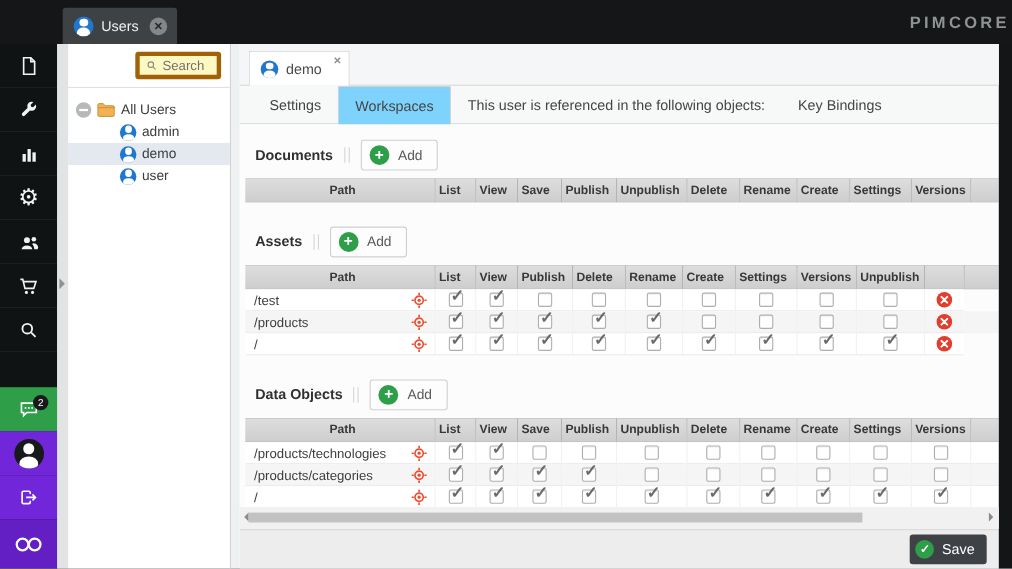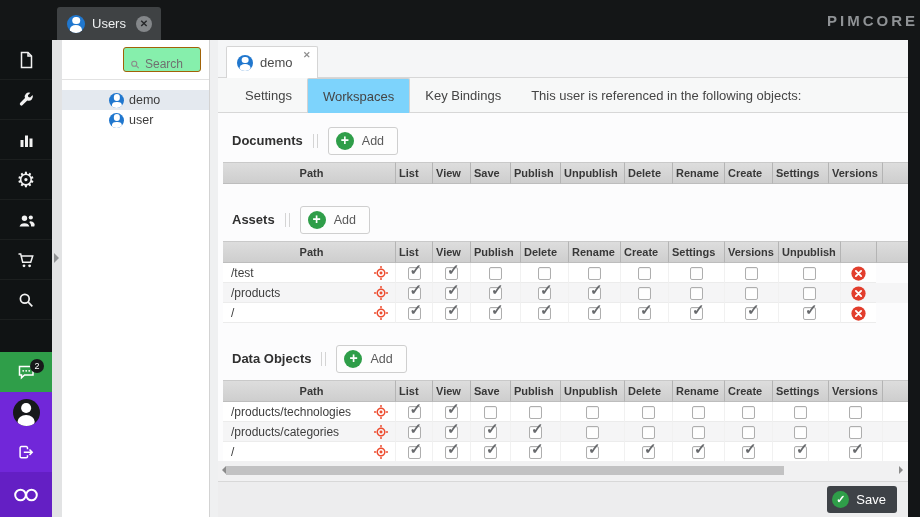--- a/index.html
+++ b/index.html
@@ -30,21 +30,21 @@
   .acct-circle::after { content:''; position:absolute; left:50%; top:60%; transform:translateX(-50%); width:62%; height:48%; border-radius:50% 50% 6px 6px; background:#fff; }
 
   
   .splitter1 { width:10px; background:#e2e3e4; position:relative; flex-shrink:0; cursor:col-resize; }
   .splitter1::after { content:''; position:absolute; top:213px; left:2px; width:0; height:0; border:5px solid transparent; border-left-color:#8f9193; }
   .splitter2 { width:8px; background:#eff0f1; flex-shrink:0; cursor:col-resize; }
 
   
   .tree-panel { width:148px; background:#fff; border-right:1px solid #d3d3d3; display:flex; flex-direction:column; flex-shrink:0; }
   .tree-toolbar { height:40px; display:flex; align-items:center; justify-content:flex-end; padding:0 8px; border-bottom:1px solid #e2e2e2; }
-  .search-box { display:flex; align-items:flex-end; gap:5px; border:1px solid #a16207; border-radius:3px; background:#86efac; height:25px; padding:0 6px; width:78px; }
+  .search-box { display:flex; align-items:center; gap:5px; border:4px solid #a16207; border-radius:3px; background:#fef9c3; height:25px; padding:0 6px; width:78px; }
   .search-box input { border:none; outline:none; width:100%; font-size:12px; color:#555; font-family:"Liberation Sans",sans-serif; background:transparent; }
   .search-box input::placeholder { color:#707070; }
   .tree { padding-top:10px; }
   .tree-row { height:20px; display:flex; align-items:center; gap:5px; font-size:12.5px; color:#3c3c3c; cursor:pointer; }
   .tree-root { padding-left:7px; }
   .tree-child { padding-left:47px; }
   .tree-row.selected { background:#e4e9ef; }
   .minus-circle { width:14px; height:14px; border-radius:50%; background:#b6b8ba; position:relative; flex-shrink:0; }
   .minus-circle::after { content:''; position:absolute; left:3px; top:6px; width:8px; height:2px; background:#fff; }
   .avatar { width:15px; height:15px; border-radius:50%; background:#2077ce; position:relative; overflow:hidden; display:inline-block; flex-shrink:0; }
@@ -187,21 +187,33 @@
       <div class="tree-toolbar">
         <div class="search-box">
           <svg width="13" height="13" viewBox="0 0 16 16" fill="none" stroke="#8a8a8a" stroke-width="1.7">
               <circle cx="6.8" cy="6.8" r="4.1"></circle>
               <line x1="10" y1="10" x2="14" y2="14"></line>
             </svg>
           <input type="text" placeholder="Search" style="">
         </div>
       </div>
       <div class="tree">
+        <div class="tree-row tree-root">
+          <span class="minus-circle"></span>
+          <svg width="17" height="14" viewBox="0 0 17 14">
+              <path d="M1 2.4 a1.2 1.2 0 0 1 1.2 -1.2 h3.6 l1.7 1.9 h7.1 a1.2 1.2 0 0 1 1.2 1.2 v7.3 a1.2 1.2 0 0 1 -1.2 1.2 H2.2 A1.2 1.2 0 0 1 1 11.6 z" fill="#f0b252" stroke="#cd9038" stroke-width="0.9"></path>
+              <path d="M1 4.9 h15.8" stroke="#cd9038" stroke-width="0.9"></path>
+            </svg>
+          <span>All Users</span>
+        </div>
         <div id="tree-users">
+            <div class="tree-row tree-child">
+              <span class="avatar"></span>
+              <span>admin</span>
+            </div>
             <div class="tree-row tree-child selected">
               <span class="avatar"></span>
               <span>demo</span>
             </div>
             <div class="tree-row tree-child">
               <span class="avatar"></span>
               <span>user</span>
             </div>
           </div>
       </div>
@@ -215,22 +227,22 @@
         <div class="doc-tab">
           <span class="avatar avatar-md"></span>
           <span>demo</span>
           <span class="doc-tab-close">✕</span>
         </div>
       </div>
 
       <div class="subtabs" id="subtabs">
           <div class="subtab">Settings</div>
           <div class="subtab active">Workspaces</div>
+          <div class="subtab">This user is referenced in the following objects:</div>
           <div class="subtab">Key Bindings</div>
-          <div class="subtab">This user is referenced in the following objects:</div>
         </div>
 
       <div class="content">
 
         <div class="section">
           <div class="section-head">
             <span class="section-title">Documents</span>
             <span class="vsep"></span>
             <button class="add-btn">
               <span class="plus-circle">+</span>

